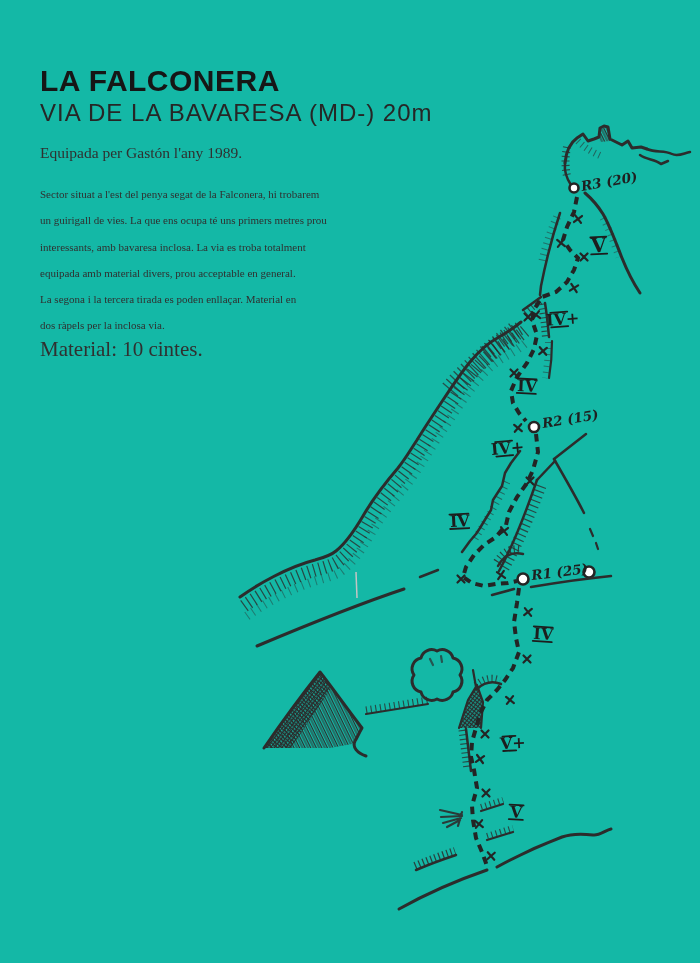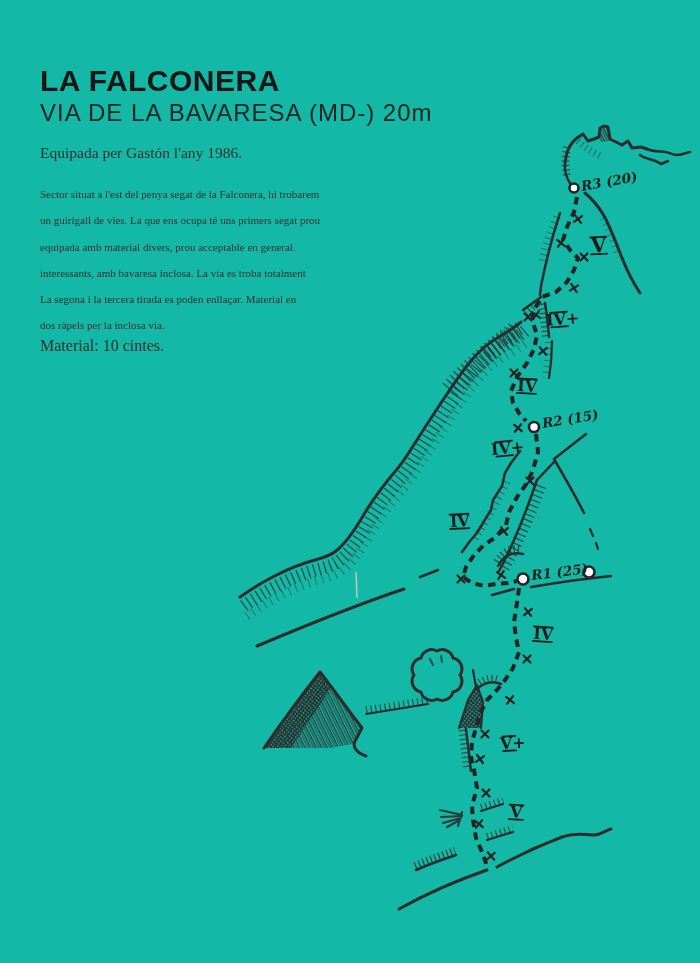--- a/index.html
+++ b/index.html
@@ -6,46 +6,46 @@
   .page{position:relative;width:700px;height:963px;background:#14b8a6;overflow:hidden;
         font-family:"Liberation Sans",sans-serif;}
   .title{position:absolute;left:40px;top:64px;font-size:30px;font-weight:bold;color:#161616;
          letter-spacing:.5px;white-space:nowrap;}
   .subtitle{position:absolute;left:40px;top:99px;font-size:24px;font-weight:400;color:#262626;
          letter-spacing:1px;white-space:nowrap;}
   .serif{font-family:"Liberation Serif",serif;color:#303030;}
   .equipped{position:absolute;left:40px;top:144px;font-size:15.5px;white-space:nowrap;}
   .desc{position:absolute;left:40px;top:181px;font-size:11px;line-height:26.3px;}
   .desc div{white-space:nowrap;}
-  .material{position:absolute;left:40px;top:337px;font-size:16px;white-space:nowrap;}
+  .material{position:absolute;left:40px;top:337px;font-size:21px;white-space:nowrap;}
   svg.topo{position:absolute;left:0;top:0;width:700px;height:963px;}
   .ink{stroke:#2c2c2c;fill:none;stroke-linecap:round;stroke-linejoin:round;}
   .w2{stroke-width:2.2px;}.w25{stroke-width:2.5px;}.w3{stroke-width:3px;}
   .route{stroke:#242424;stroke-width:4px;stroke-dasharray:7.5 5.5;fill:none;}
   .comb{fill:none;stroke:#2c2c2c;}
   .grade{font-family:"DejaVu Serif",serif;font-weight:bold;fill:#1d1d1d;}
   .gbar{stroke:#1d1d1d;stroke-width:1.8px;stroke-linecap:round;}
   .hand{font-family:"DejaVu Serif",serif;font-style:italic;font-weight:bold;fill:#1f1f1f;}
   .bolt{stroke:#242424;stroke-width:2.2px;stroke-linecap:round;fill:none;}
   .anchor{stroke:#242424;stroke-width:2.6px;fill:#ffffff;}
   .pencil{stroke:#c4c4c4;stroke-width:1.5px;fill:none;}
 </style>
 </head>
 <body>
 
 <div class="page">
 
   <div class="title">LA FALCONERA</div>
   <div class="subtitle">VIA DE LA BAVARESA (MD-) 20m</div>
-  <div class="equipped serif">Equipada per Gastón l'any 1986.</div>
+  <div class="equipped serif">Equipada per Gastón l'any 1989.</div>
   <div class="desc serif">
     <div>Sector situat a l'est del penya segat de la Falconera, hi trobarem</div>
-    <div>un guirigall de vies. La que ens ocupa té uns primers segat prou</div>
+    <div>un guirigall de vies. La que ens ocupa té uns primers metres prou</div>
+    <div>interessants, amb bavaresa inclosa. La via es troba totalment</div>
     <div>equipada amb material divers, prou acceptable en general.</div>
-    <div>interessants, amb bavaresa inclosa. La via es troba totalment</div>
     <div>La segona i la tercera tirada es poden enllaçar. Material en</div>
     <div>dos ràpels per la inclosa via.</div>
   </div>
   <div class="material serif">Material: 10 cintes.</div>
 
   <svg class="topo" viewBox="0 0 700 963">
     <defs>
       <pattern id="xh" width="6" height="6" patternUnits="userSpaceOnUse" patternTransform="rotate(38)">
         <path d="M0 1.5 H6 M0 4.5 H6 M1.5 0 V6 M4.5 0 V6" stroke="#2a2a2a" stroke-width="1.1"></path>
       </pattern>

